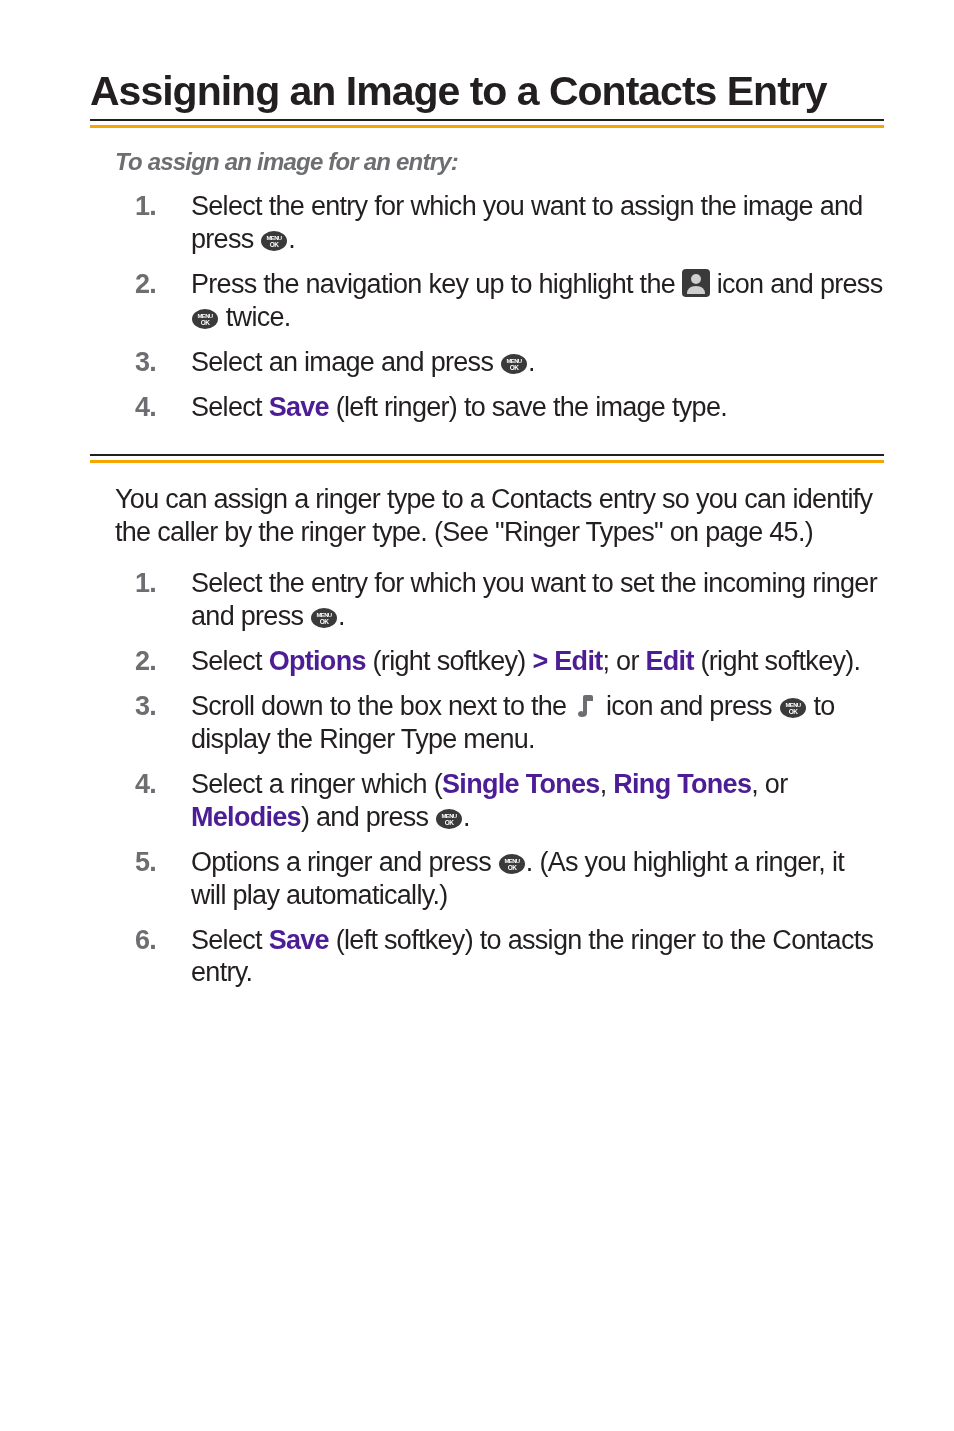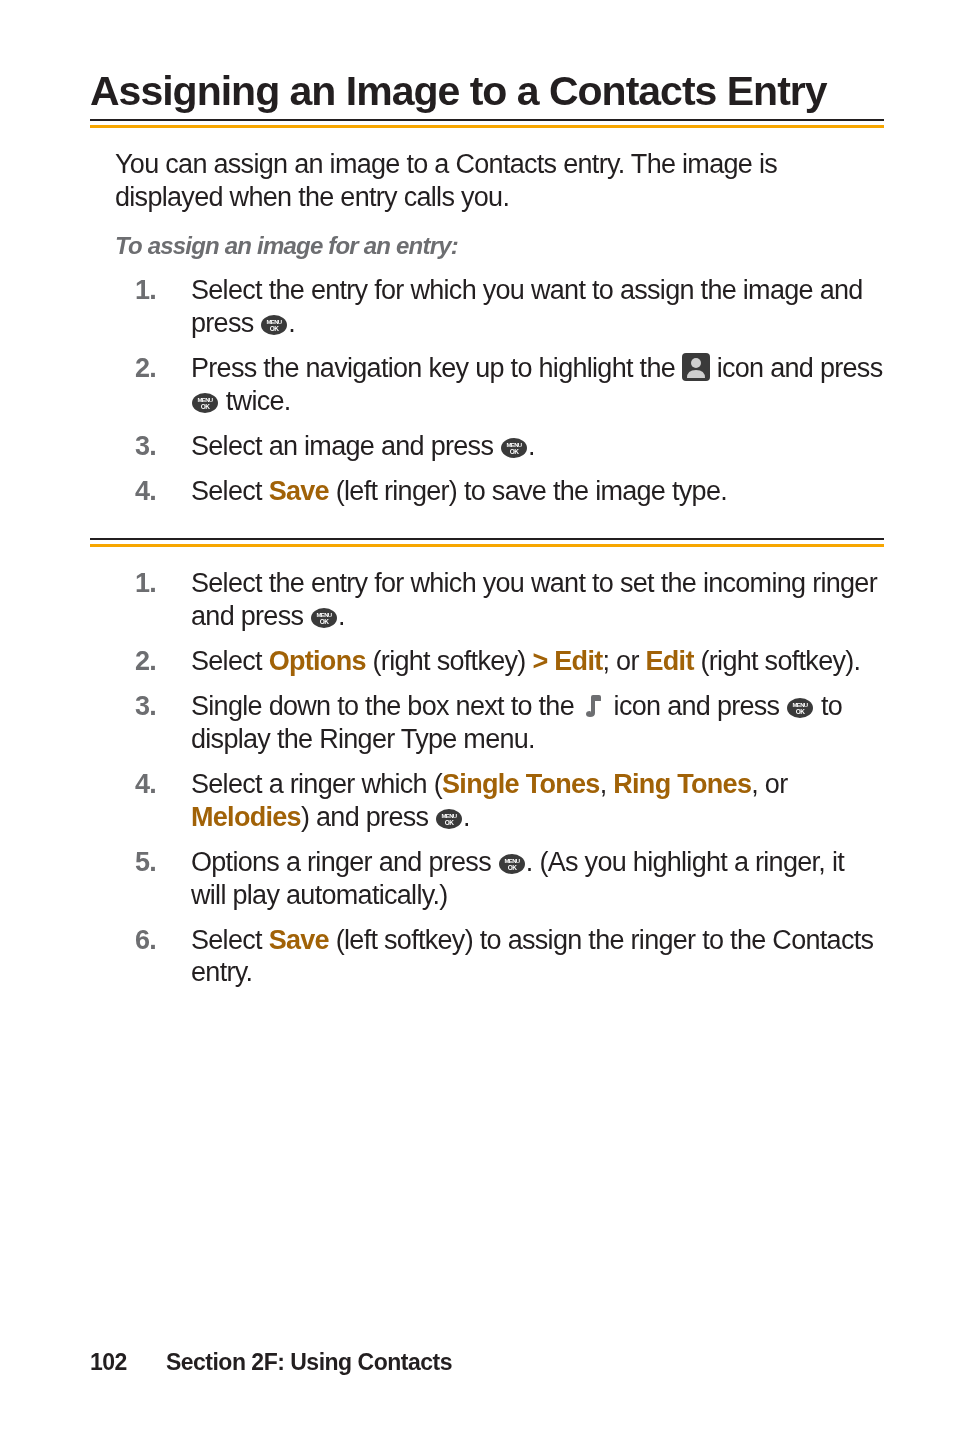--- a/index.html
+++ b/index.html
@@ -63,21 +63,21 @@
     letter-spacing: -0.7px;
   }
   ol.steps > li .num {
     position: absolute;
     left: 0;
     top: 0;
     font-weight: 700;
     color: #6d6e71;
     font-size: 27px;
   }
-  .bold { font-weight: 700; color: #a16207; }
+  .bold { font-weight: 700; color: #4c1d95; }
   .icon-key {
     display: inline-flex;
     align-items: center;
     justify-content: center;
     vertical-align: -4px;
   }
   .icon-key svg { display: block; }
   .footer {
     position: absolute;
     bottom: 55px;
@@ -94,21 +94,20 @@
   .gap-top { margin-top: 36px; }
 </style>
 </head>
 <body>
 
 <div class="page">
 
   <h1 class="section-title">Assigning an Image to a Contacts Entry</h1>
   <hr class="rule">
 
-  <p class="body-text">You can assign an image to a Contacts entry. The image is displayed when the entry calls you.</p>
 
   <p class="sub-heading">To assign an image for an entry:</p>
 
   <ol class="steps">
     <li>
       <span class="num">1.</span>
       <span>Select the entry for which you want to assign the image and press </span><span class="icon-key">
           <svg width="28" height="22" viewBox="0 0 28 22">
             <ellipse cx="14" cy="11" rx="13" ry="10" fill="#3a3a3a"></ellipse>
             <text x="14" y="10" text-anchor="middle" font-size="6" fill="#fff" font-family="Arial" font-weight="bold">MENU</text>
@@ -143,40 +142,41 @@
         </span><span>.</span>
     </li>
     <li>
       <span class="num">4.</span>
       <span>Select </span><span class="bold">Save</span><span> (left ringer) to save the image type.</span>
     </li>
   </ol>
 
   <hr class="rule">
 
+  <p class="body-text">You can assign a ringer type to a Contacts entry so you can identify the caller by the ringer type. (See "Ringer Types" on page 45.)</p>
 
 
   <ol class="steps">
     <li>
       <span class="num">1.</span>
       <span>Select the entry for which you want to set the incoming ringer and press </span><span class="icon-key">
           <svg width="28" height="22" viewBox="0 0 28 22">
             <ellipse cx="14" cy="11" rx="13" ry="10" fill="#3a3a3a"></ellipse>
             <text x="14" y="10" text-anchor="middle" font-size="6" fill="#fff" font-family="Arial" font-weight="bold">MENU</text>
             <text x="14" y="17" text-anchor="middle" font-size="6.5" fill="#fff" font-family="Arial" font-weight="bold">OK</text>
           </svg>
         </span><span>.</span>
     </li>
     <li>
       <span class="num">2.</span>
       <span>Select </span><span class="bold">Options</span><span> (right softkey) </span><span class="bold">&gt; Edit</span><span>; or </span><span class="bold">Edit</span><span> (right softkey).</span>
     </li>
     <li>
       <span class="num">3.</span>
-      <span>Single down to the box next to the </span> <span class="icon-key">
+      <span>Scroll down to the box next to the </span> <span class="icon-key">
           <svg width="26" height="28" viewBox="0 0 26 28">
             <path d="M10 22 L10 6 Q10 4 12 4 L18 4 Q20 4 20 6 L20 10 L14 10 L14 22 Q14 26 9 26 Q5 26 5 23 Q5 20 9 20 Q10 20 10 22 Z" fill="#6d6e71"></path>
           </svg>
         </span><span> icon and press </span><span class="icon-key">
           <svg width="28" height="22" viewBox="0 0 28 22">
             <ellipse cx="14" cy="11" rx="13" ry="10" fill="#3a3a3a"></ellipse>
             <text x="14" y="10" text-anchor="middle" font-size="6" fill="#fff" font-family="Arial" font-weight="bold">MENU</text>
             <text x="14" y="17" text-anchor="middle" font-size="6.5" fill="#fff" font-family="Arial" font-weight="bold">OK</text>
           </svg>
         </span><span> to display the Ringer Type menu.</span>
@@ -200,18 +200,14 @@
             <text x="14" y="17" text-anchor="middle" font-size="6.5" fill="#fff" font-family="Arial" font-weight="bold">OK</text>
           </svg>
         </span><span>. (As you highlight a ringer, it will play automatically.)</span>
     </li>
     <li>
       <span class="num">6.</span>
       <span>Select </span><span class="bold">Save</span><span> (left softkey) to assign the ringer to the Contacts entry.</span>
     </li>
   </ol>
 
-  <div class="footer">
-    <span class="pagenum">102</span>
-    <span>Section 2F: Using Contacts</span>
-  </div>
 
 </div>
 
 </body></html>

